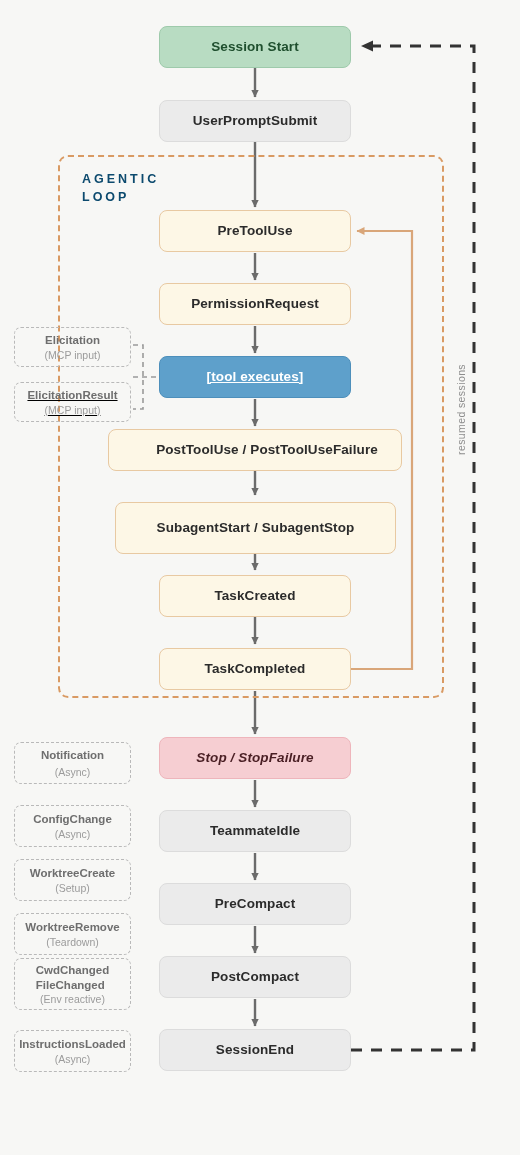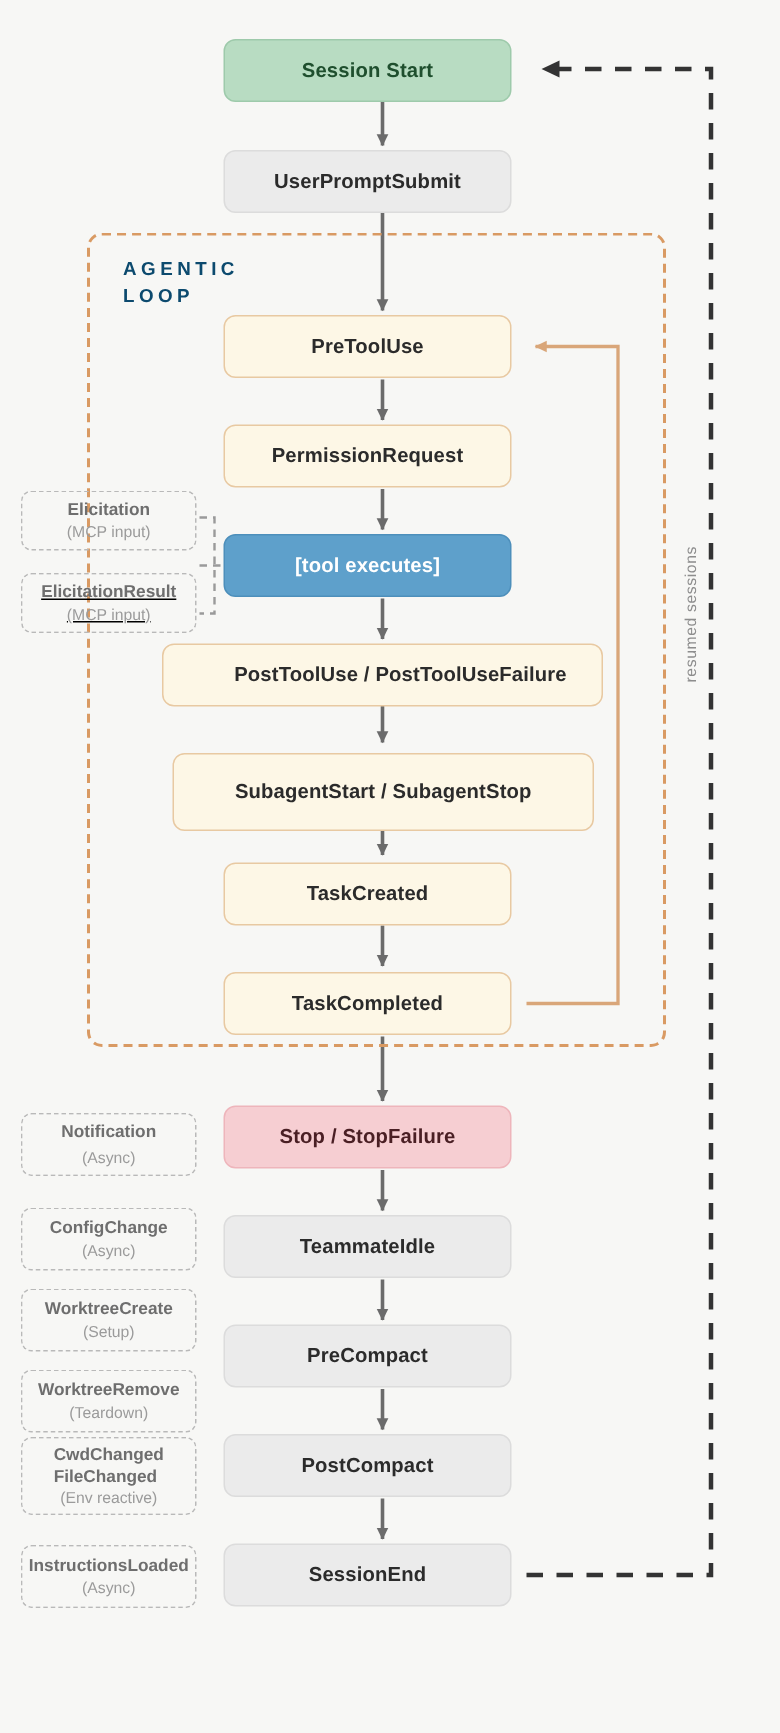--- a/index.html
+++ b/index.html
@@ -21,24 +21,24 @@
     box-sizing:border-box;
     display:flex;align-items:center;justify-content:center;
     text-align:center;
     border-radius:8px;
     font-size:13.5px;
     font-weight:bold;
     letter-spacing:.1px;
     line-height:1.25;
     z-index:3;
   }
-  .n-main{left:149px;width:192px;height:42px;
+  .n-main{left:159px;width:192px;height:42px;
     background:#ebebeb;border:1px solid #dcdcdc;color:#2b2b2b;}
   .n-start{background:#b8dcc2;border:1px solid #9ecaab;color:#1f4f2e;}
-  .n-stop{background:#f6ced2;border:1px solid #eeb5bb;color:#4a1f24;}
+  .n-stop{background:#f6ced2;border:1px solid #eeb5bb;color:#4a1f24;font-style:italic;}
   .n-tool{background:#5ea0cb;border:1px solid #4d8fbb;color:#ffffff;}
   .n-hook{background:#fdf7e6;border:1px solid #e8c9a2;color:#2b2b2b;}
 
   
   .w-wide{left:108px;width:294px;padding-left:24px;}
   .w-mid{left:115px;width:281px;}
 
   
   #loop-frame{
     position:absolute;left:58px;top:155px;width:382px;height:539px;
@@ -119,21 +119,21 @@
     <path d="M351,1050 L474,1050 L474,46 L362,46" stroke="#333333" stroke-width="3" fill="none" stroke-dasharray="11,9" marker-end="url(#ah-dark)"></path>
   </svg>
 
   <div id="loop-frame"></div>
   <div id="loop-label">Agentic Loop</div>
 
   <div class="node n-main n-start" style="top:26px;">Session Start</div>
   <div class="node n-main" style="top:100px;">UserPromptSubmit</div>
   <div class="node n-main n-hook" style="top:210px;">PreToolUse</div>
   <div class="node n-main n-hook" style="top:283px;">PermissionRequest</div>
-  <div class="node n-main n-tool" style="top:356px;">[tool executes]</div>
+  <div class="node n-main n-tool" style="top:356px;text-decoration:underline;">[tool executes]</div>
   <div class="node n-hook w-wide" style="top:429px;height:42px;">PostToolUse / PostToolUseFailure</div>
   <div class="node n-hook w-mid" style="top:502px;height:52px;">SubagentStart / SubagentStop</div>
   <div class="node n-main n-hook" style="top:575px;">TaskCreated</div>
   <div class="node n-main n-hook" style="top:648px;">TaskCompleted</div>
   <div class="node n-main n-stop" style="top:737px;">Stop / StopFailure</div>
   <div class="node n-main" style="top:810px;">TeammateIdle</div>
   <div class="node n-main" style="top:883px;">PreCompact</div>
   <div class="node n-main" style="top:956px;">PostCompact</div>
   <div class="node n-main" style="top:1029px;">SessionEnd</div>
 

